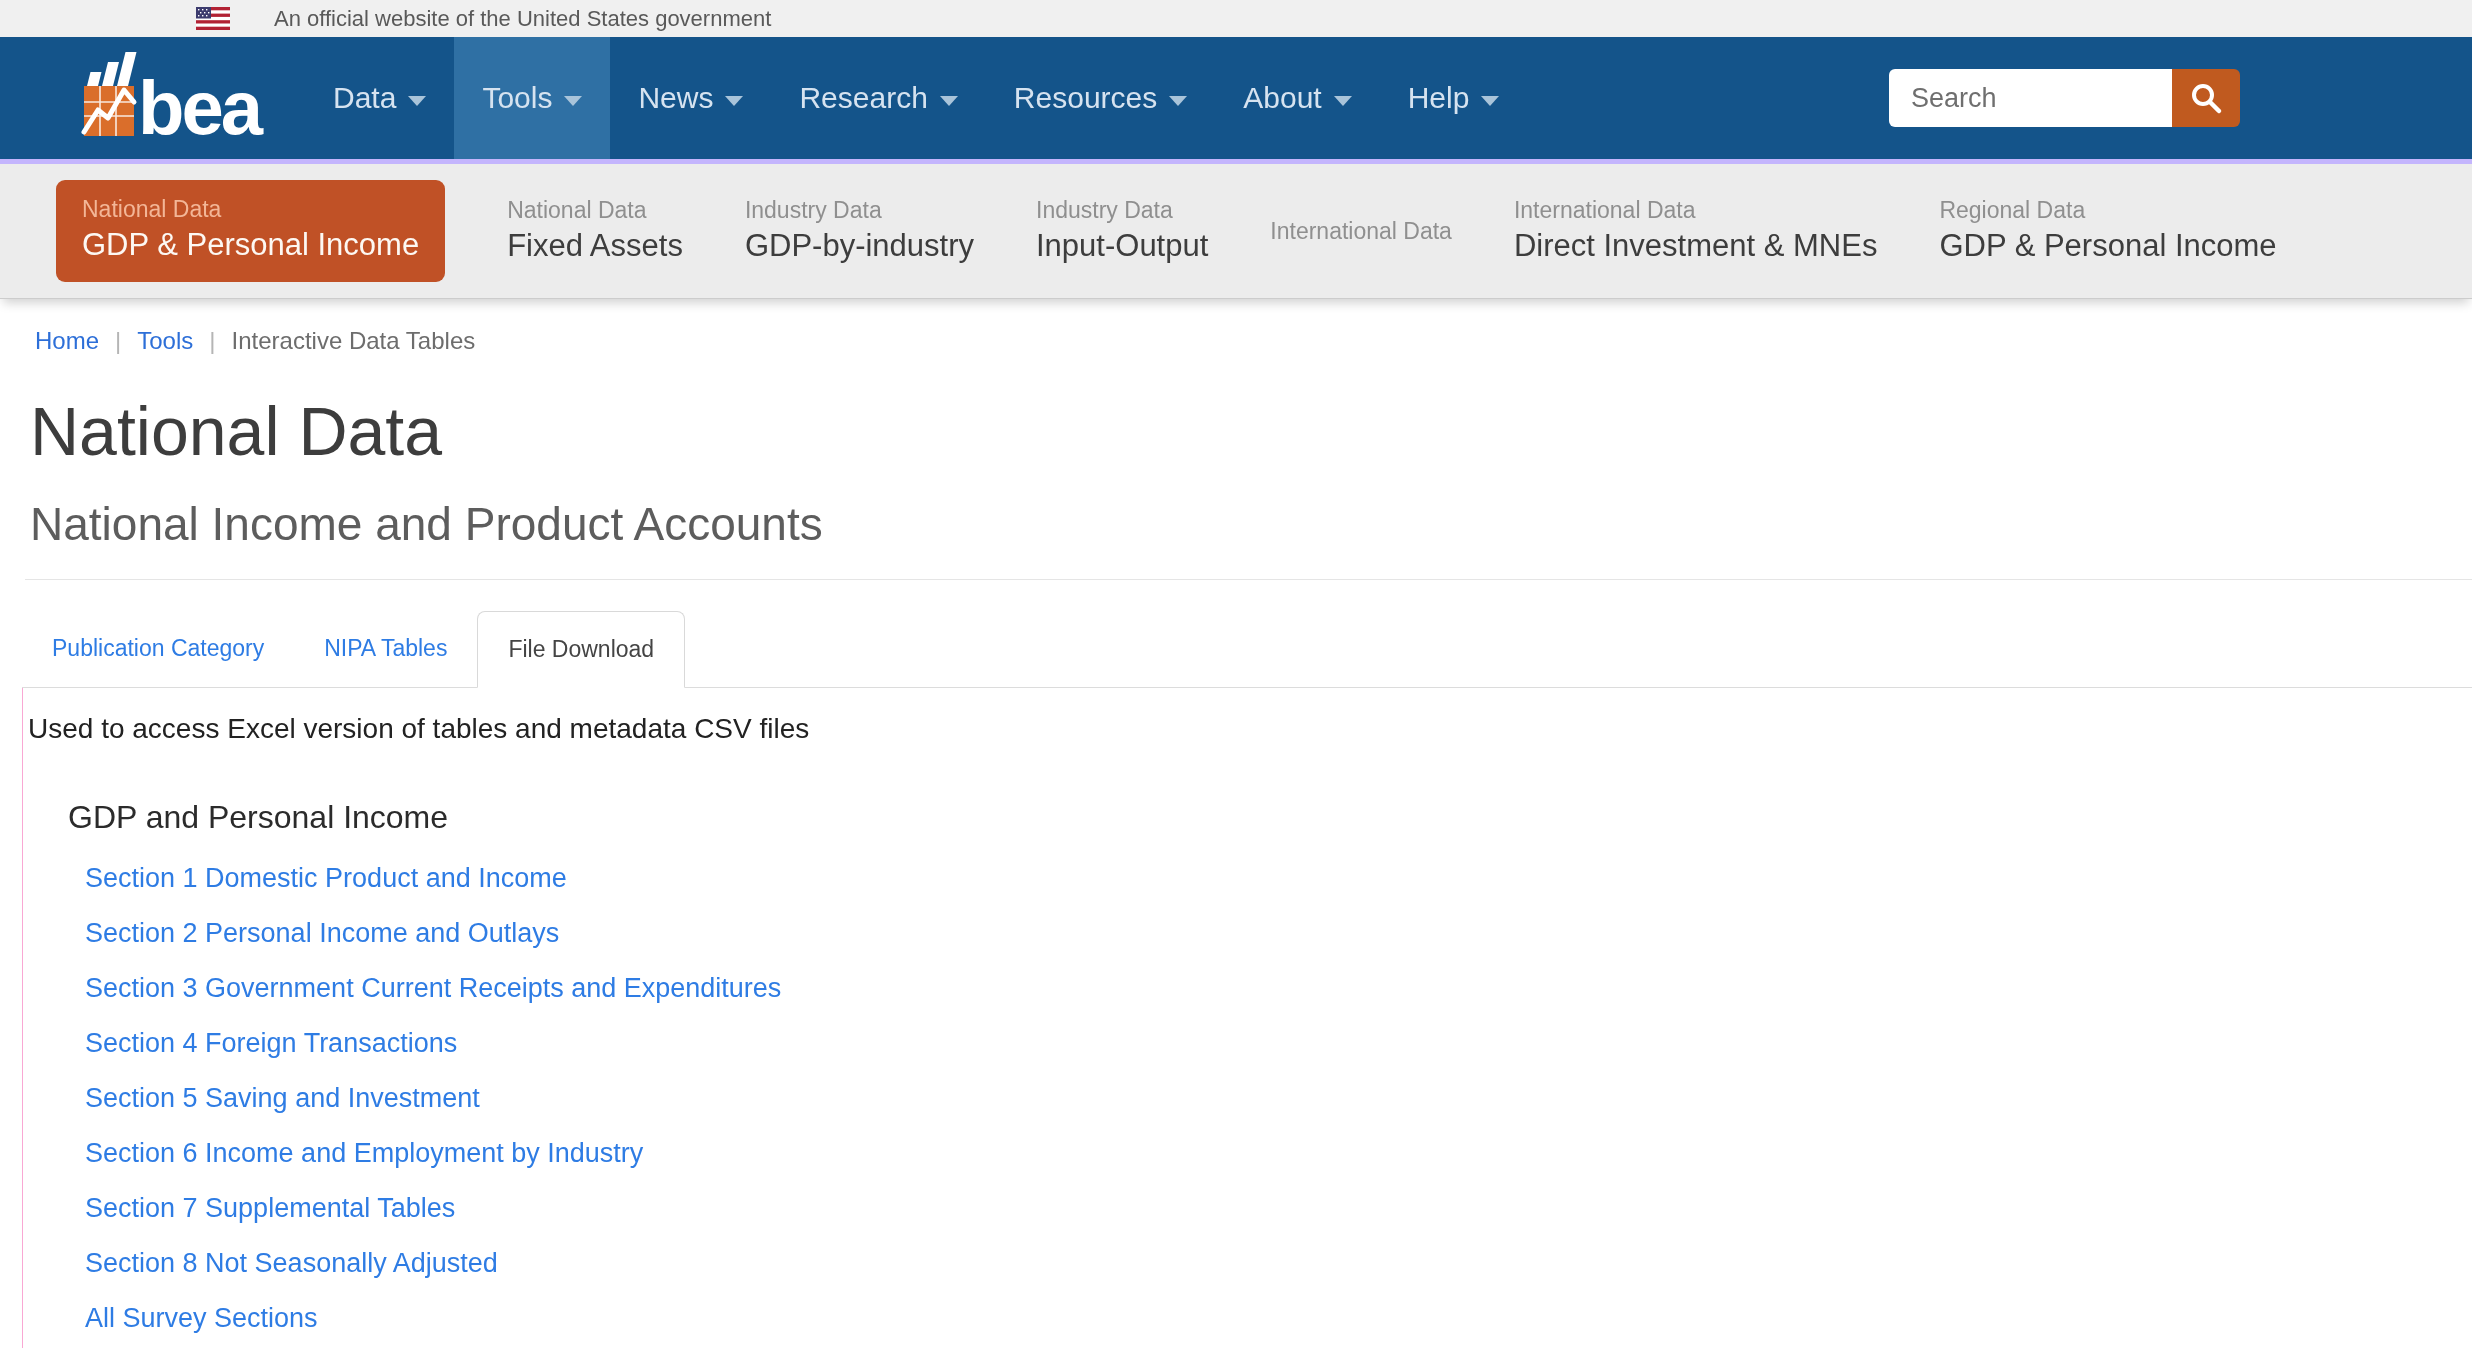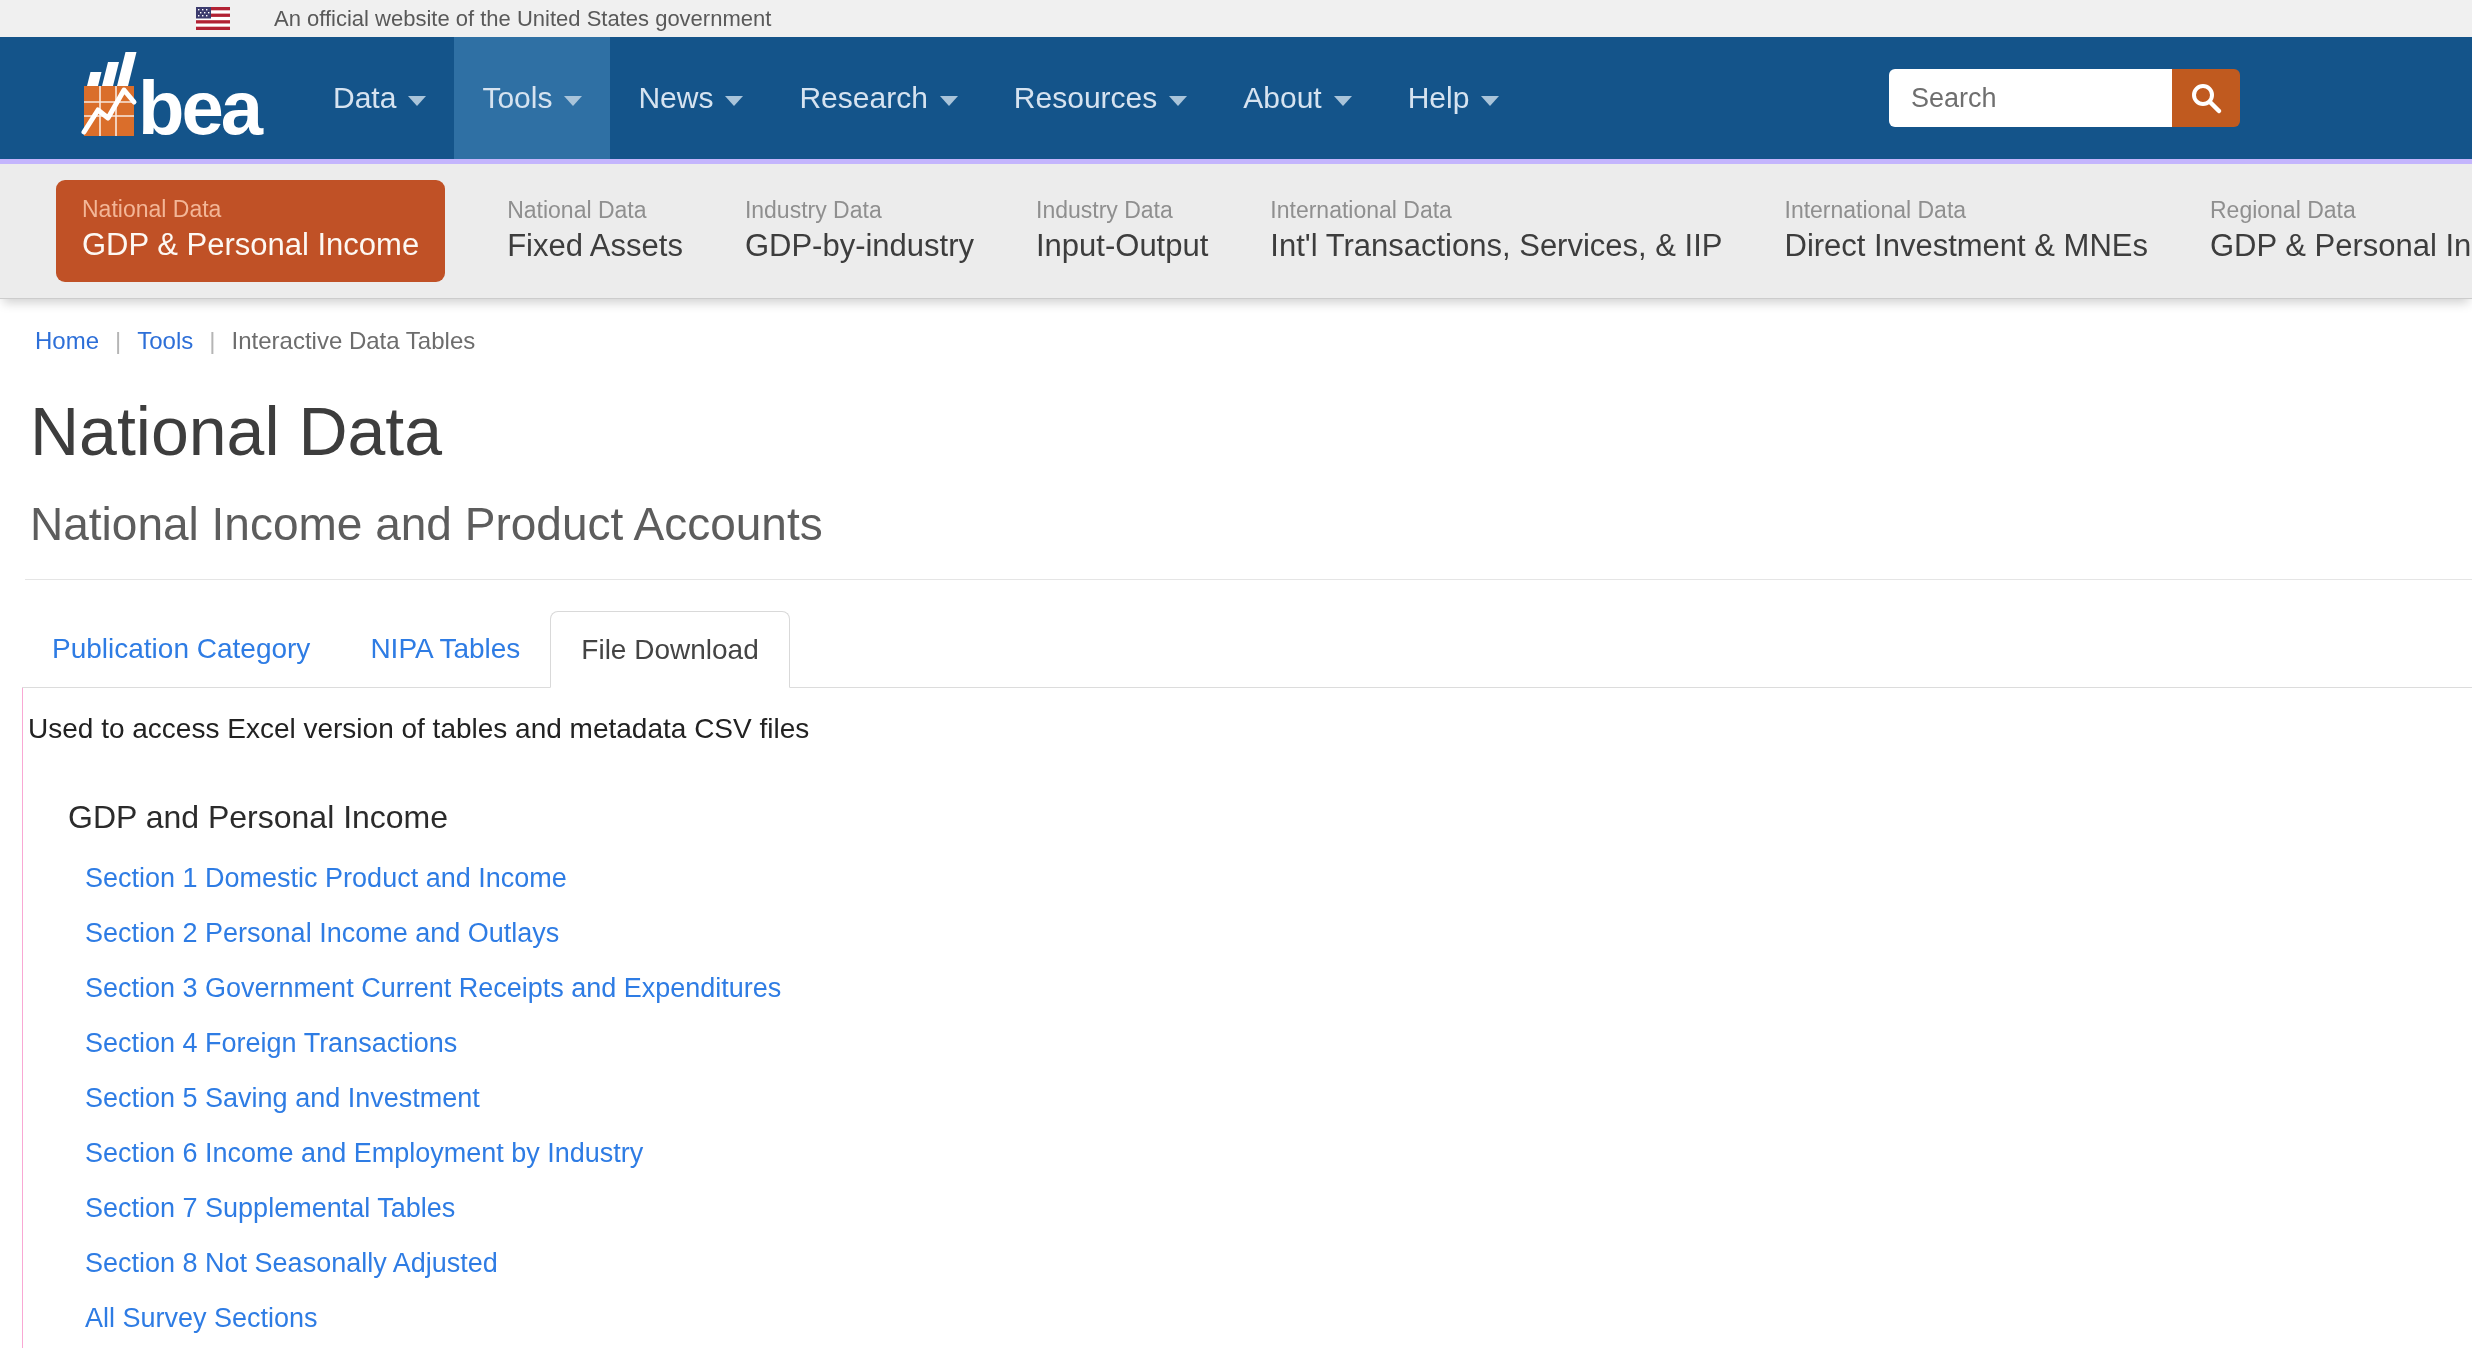--- a/index.html
+++ b/index.html
@@ -90,21 +90,21 @@
   .header-rule { border:none; border-top:1px solid #e5e5e5; margin:32px 0 0 25px; }
 
   
   .nav-tabs {
     display:flex; align-items:flex-end;
     margin:30px 0 0 22px; padding-left:0;
     border-bottom:1px solid #dcdcdc;
   }
   .tab {
     height:77px; display:flex; align-items:center;
-    padding:0 30px; font-size:28px; color:#2e7ce4;
+    padding:0 30px; font-size:23px; color:#2e7ce4;
     cursor:pointer; white-space:nowrap;justify-content:center;
   }
   .tab.active {
     color:#444444; background:#ffffff;
     border:1px solid #d9d9d9; border-bottom:1px solid #ffffff;
     border-radius:8px 8px 0 0; margin-bottom:-1px;
   }
 
   
   .tab-panel {
@@ -225,21 +225,20 @@
   <div class="qcard">
     <span class="qcat">Industry Data</span>
     <span class="qlbl">GDP-by-industry</span>
   </div>
   <div class="qcard">
     <span class="qcat">Industry Data</span>
     <span class="qlbl">Input-Output</span>
   </div>
   <div class="qcard">
     <span class="qcat">International Data</span>
-    <span class="qlbl">Int'l Transactions, Services, &amp; IIP</span>
   </div>
   <div class="qcard">
     <span class="qcat">International Data</span>
     <span class="qlbl">Direct Investment &amp; MNEs</span>
   </div>
   <div class="qcard">
     <span class="qcat">Regional Data</span>
     <span class="qlbl">GDP &amp; Personal Income</span>
   </div>
 </div>

